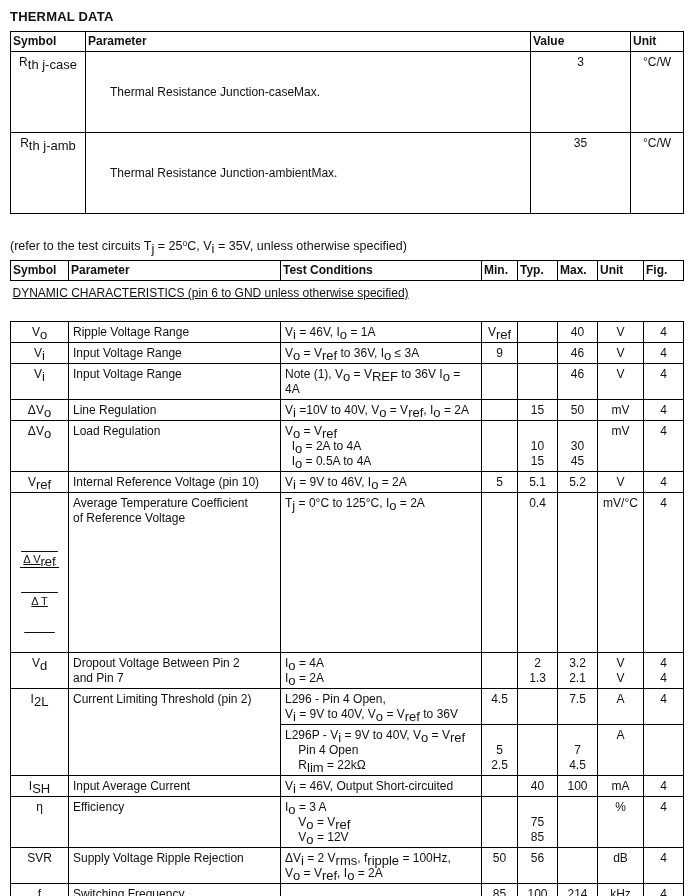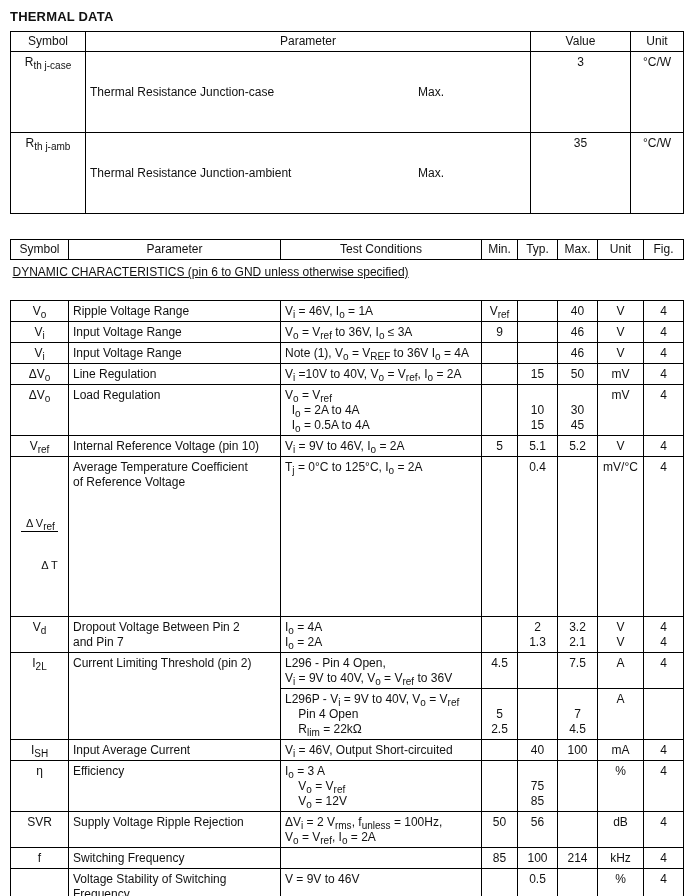--- a/index.html
+++ b/index.html
@@ -16,30 +16,30 @@
 
   table { border-collapse: collapse; table-layout: fixed; width: 673px; }
   td {
     border: 1px solid #000;
     font-size: 12px; line-height: 15px;
     padding: 3px 4px 2px 4px;
     vertical-align: top;
     white-space: pre-wrap;
     overflow: hidden;
   }
-  td.hd { font-weight: 400; text-align: center; padding: 2px 2px 2px 2px; }
+  td.hd { font-weight: 700; padding: 2px 2px 2px 2px; }
   td.ctr { text-align: center; }
   td.sec { border: none; padding: 5px 2px 20px 2px; text-decoration: underline; }
 
-  sub { font-size: 10px; line-height: 0; vertical-align: -2.5px; }
+  sub { font-size: 13px; line-height: 0; vertical-align: -2.5px; }
   sup { font-size: 8.5px; line-height: 0; vertical-align: 4px; }
 
-  .split { display: flex; justify-content: space-between; padding-right: 82px; }
-
-  .frac { display: inline-block; text-align: right; font-size: 11px; line-height: 13px; margin-top: 1px; }
+  .split { display: flex; padding-right: 82px; margin-left: 20px; }
+
+  .frac { display: inline-block; text-align: center; font-size: 11px; line-height: 13px; margin-top: 1px; text-decoration: underline; }
   .fr-t { display: block; border-bottom: 1px solid #000; padding: 0 3px 1px 3px; }
   .fr-b { display: block; padding-top: 1px; }
 
   .thermal-gap { height: 7px; }
   .ec-block { margin-top: 25px; }
 </style>
 </head>
 <body>
 
 <div class="page">
@@ -80,20 +80,21 @@
           <span>Max.</span>
         </div>
       </td>
       <td class="ctr">35</td>
       <td class="ctr">°C/W</td>
     </tr>
   </tbody>
     </table>
 
   <div class="ec-block">
+    <div class="subtitle">(refer to the test circuits T<sub>j</sub> = 25<sup>o</sup>C, V<sub>i</sub> = 35V, unless otherwise specified)</div>
 
     <table>
       <colgroup>
           <col style="width:58px">
           <col style="width:212px">
           <col style="width:201px">
           <col style="width:36px">
           <col style="width:40px">
           <col style="width:40px">
           <col style="width:46px">
@@ -257,21 +258,21 @@
         <td class="ctr">
 75
 85</td>
         <td class="ctr"></td>
         <td class="ctr">%</td>
         <td class="ctr">4</td>
       </tr>
       <tr>
         <td class="ctr">SVR</td>
         <td>Supply Voltage Ripple Rejection</td>
-        <td>ΔV<sub>i</sub> = 2 V<sub>rms</sub>, f<sub>unless</sub> = 100Hz,
+        <td>ΔV<sub>i</sub> = 2 V<sub>rms</sub>, f<sub>ripple</sub> = 100Hz,
 V<sub>o</sub> = V<sub>ref</sub>, I<sub>o</sub> = 2A</td>
         <td class="ctr">50</td>
         <td class="ctr">56</td>
         <td class="ctr"></td>
         <td class="ctr">dB</td>
         <td class="ctr">4</td>
       </tr>
       <tr>
         <td class="ctr">f</td>
         <td>Switching Frequency</td>

